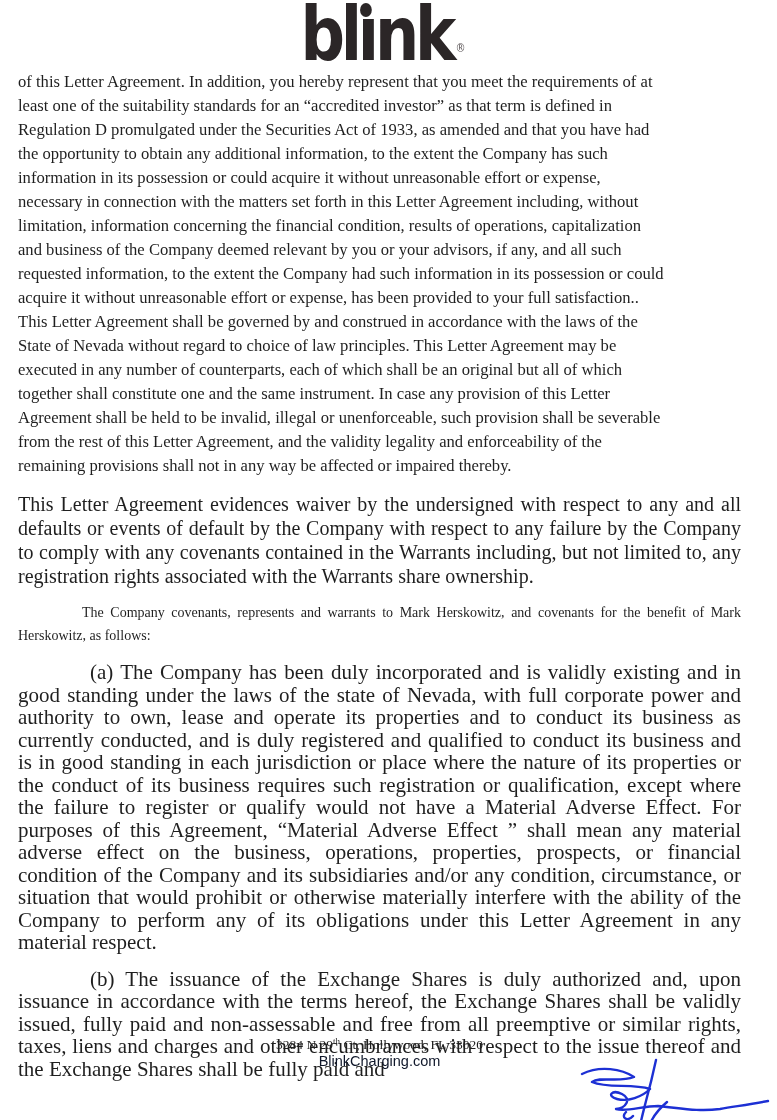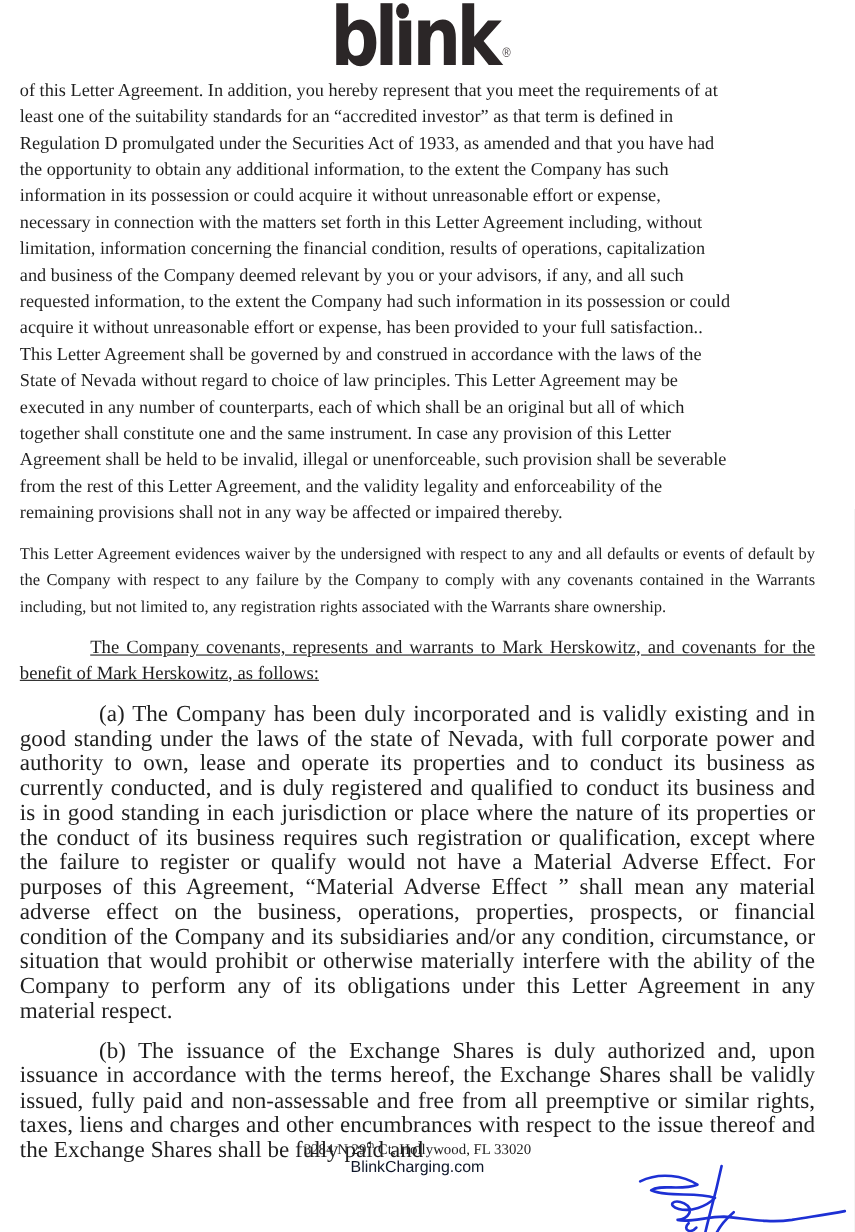--- a/index.html
+++ b/index.html
@@ -42,22 +42,22 @@
     color:#5a5456; font-weight:normal;
   }
 
   
   .doc { position:absolute; top:70px; left:18px; width:723px; }
   .doc p { margin:0 0 14px 0; }
   .p-continuation {
     white-space:pre-line;
     font-size:16.6px; line-height:24px; text-align:left;
   }
-  .p-waiver { font-size:15px; line-height:24px; text-align:justify;font-family:Liberation Serif, serif; }
-  .p-intro  { font-size:17px; line-height:22.5px; text-align:justify; text-indent:64px;text-decoration:underline; }
+  .p-waiver { font-size:20px; line-height:24px; text-align:justify;font-family:Liberation Serif, serif; }
+  .p-intro  { font-size:14px; line-height:22.5px; text-align:justify; text-indent:64px; }
   .p-clause { font-size:21px; line-height:22.5px; text-align:justify; text-indent:72px; }
 
   
   .footer {
     position:absolute; top:1038px; left:18px; width:723px;
     text-align:center;
     font-size:13.5px; line-height:14.5px; color:#1f1f1f;
   }
   .footer .addr sup { font-size:9px; line-height:0; }
   .footer .website {

